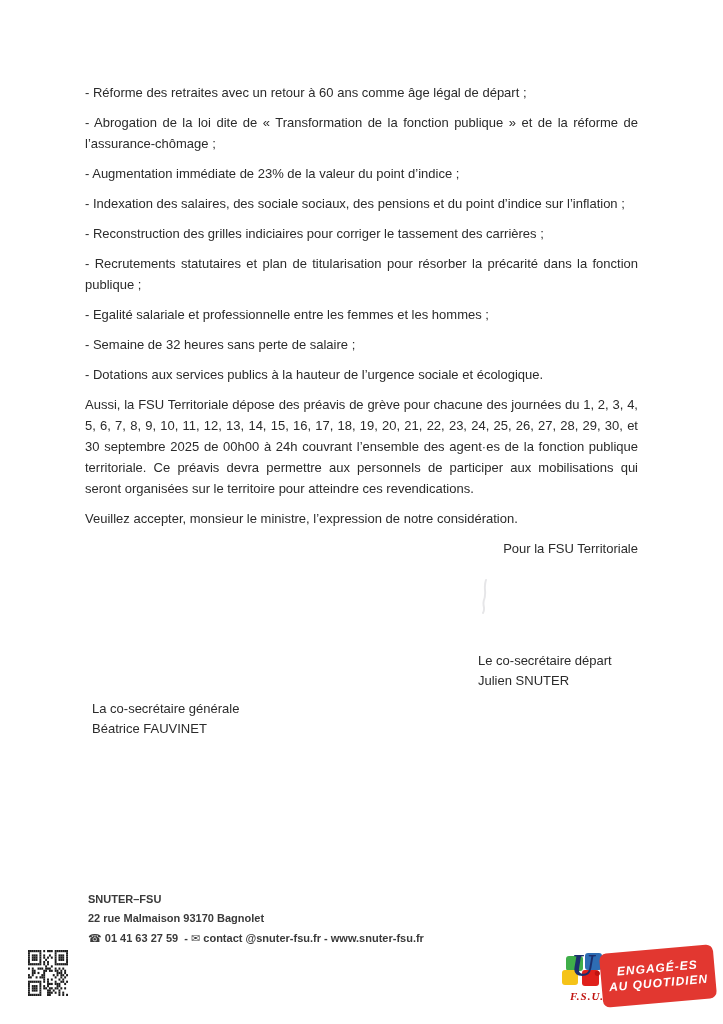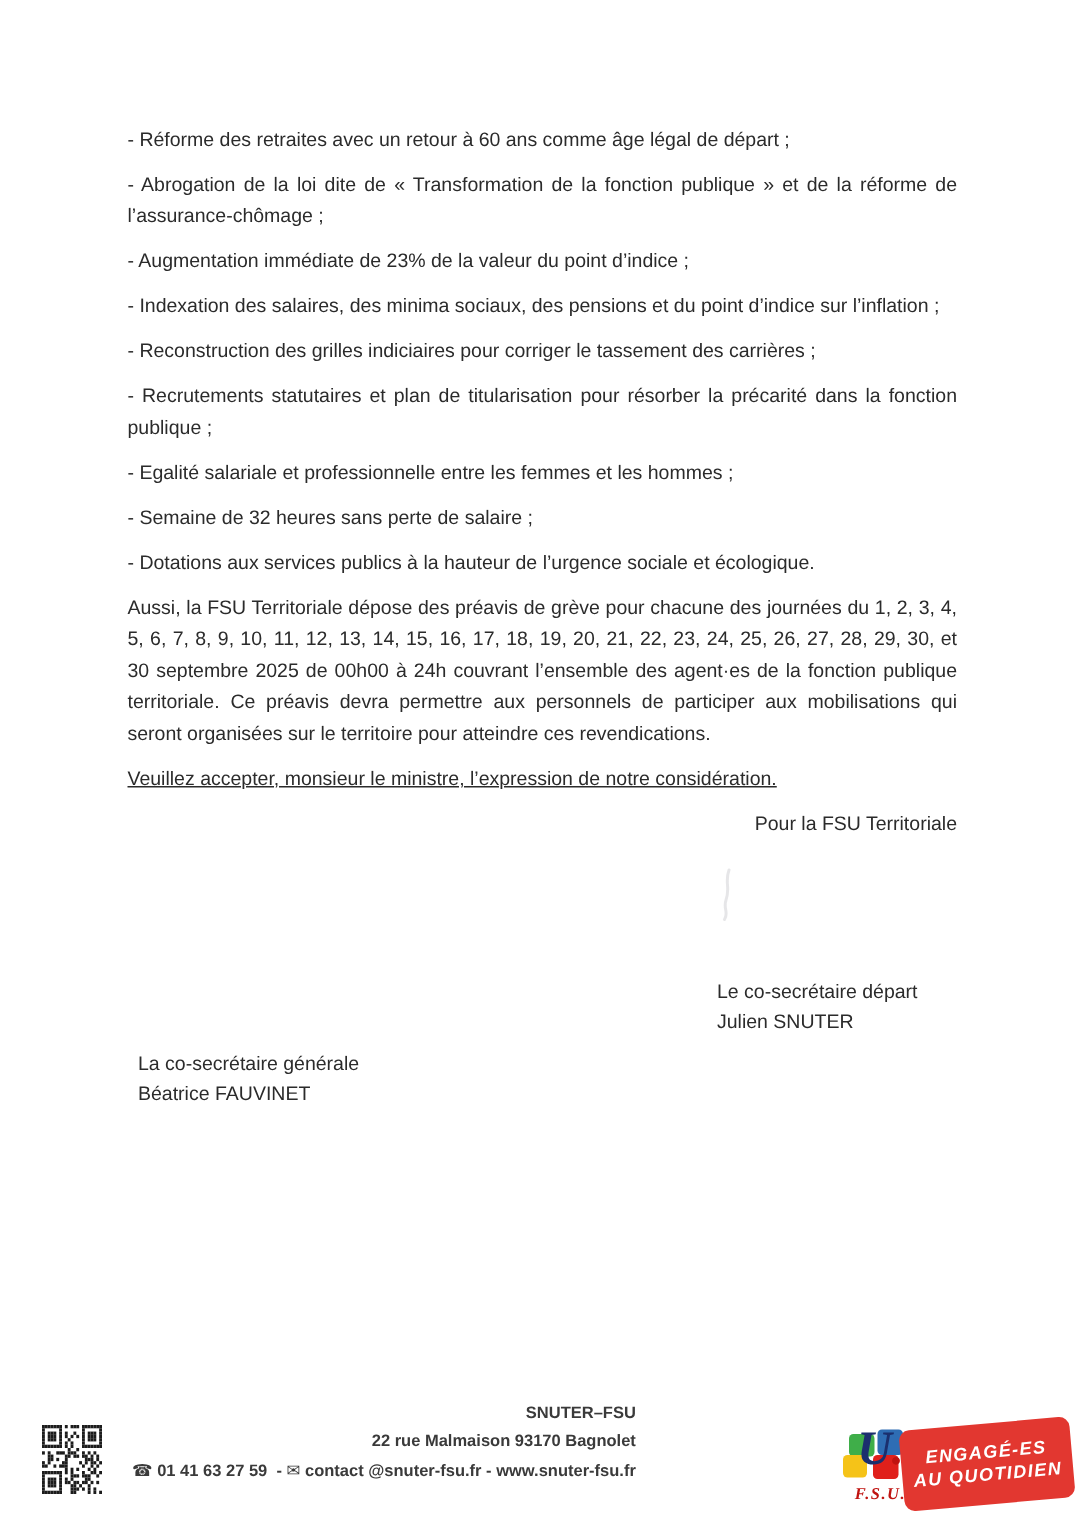--- a/index.html
+++ b/index.html
@@ -6,33 +6,33 @@
   .page{
     position:relative;width:723px;height:1024px;background:#ffffff;
     overflow:hidden;font-family:"Liberation Sans",sans-serif;color:#2b2b2b;
   }
   
   .content{
     position:absolute;left:85px;top:82px;width:553px;
     font-size:13px;line-height:21px;text-align:justify;
   }
   .content p{margin:0 0 9px 0;}
-  .closing-line{text-align:left;text-decoration:underline;}
+  .closing-line{text-align:left;}
   .signoff{text-align:right;margin-top:5px;}
   
   .sig-mark{position:absolute;left:474px;top:578px;opacity:.45;}
   
   .sig{position:absolute;top:651px;font-size:13px;line-height:20px;text-align:left;}
   .sig-left{left:92px;margin-top:48px;}
   .sig-right{left:478px;}
   
   .qr{position:absolute;left:28px;top:950px;width:40px;height:46px;}
   .footer-text{
-    position:absolute;left:88px;top:933px;font-size:11px;line-height:19px;
-    font-weight:bold;color:#3a3a3a;text-align:right;
+    position:absolute;left:88px;top:890px;font-size:11px;line-height:19px;
+    font-weight:bold;color:#3a3a3a;text-align:left;
   }
   .footer-contact{margin-top:1px;}
   .footer-contact .ico{font-weight:normal;font-size:11px;}
   
   .fsu-logo{position:absolute;left:556px;top:953px;width:62px;height:58px;}
   .blob{position:absolute;border-radius:3px;}
   .blob-green{left:10px;top:3px;width:17px;height:15px;background:#3fae49;}
   .blob-blue{left:29px;top:0;width:17px;height:17px;background:#2e6db4;}
   .blob-yellow{left:6px;top:17px;width:16px;height:15px;background:#f5c318;}
   .blob-red{left:26px;top:17px;width:17px;height:16px;background:#e0201b;}
@@ -61,21 +61,21 @@
 </style>
 </head>
 <body>
 
 <div class="page">
 
   <div class="content">
     <p>- Réforme des retraites avec un retour à 60 ans comme âge légal de départ ;</p>
     <p>- Abrogation de la loi dite de « Transformation de la fonction publique » et de la réforme de l’assurance-chômage ;</p>
     <p>- Augmentation immédiate de 23% de la valeur du point d’indice ;</p>
-    <p>- Indexation des salaires, des minima sociaux, des pensions et du point d’indice sur l’inflation ;</p>
+    <p>- Indexation des salaires, des sociale sociaux, des pensions et du point d’indice sur l’inflation ;</p>
     <p>- Reconstruction des grilles indiciaires pour corriger le tassement des carrières ;</p>
     <p>- Recrutements statutaires et plan de titularisation pour résorber la précarité dans la fonction publique ;</p>
     <p>- Egalité salariale et professionnelle entre les femmes et les hommes ;</p>
     <p>- Semaine de 32 heures sans perte de salaire ;</p>
     <p>- Dotations aux services publics à la hauteur de l’urgence sociale et écologique.</p>
     <p>Aussi, la FSU Territoriale dépose des préavis de grève pour chacune des journées du 1, 2, 3, 4, 5, 6, 7, 8, 9, 10, 11, 12, 13, 14, 15, 16, 17, 18, 19, 20, 21, 22, 23, 24, 25, 26, 27, 28, 29, 30, et 30 septembre 2025 de 00h00 à 24h couvrant l’ensemble des agent·es de la fonction publique territoriale. Ce préavis devra permettre aux personnels de participer aux mobilisations qui seront organisées sur le territoire pour atteindre ces revendications.</p>
     <p class="closing-line">Veuillez accepter, monsieur le ministre, l’expression de notre considération.</p>
     <p class="signoff">Pour la FSU Territoriale</p>
   </div>
 

